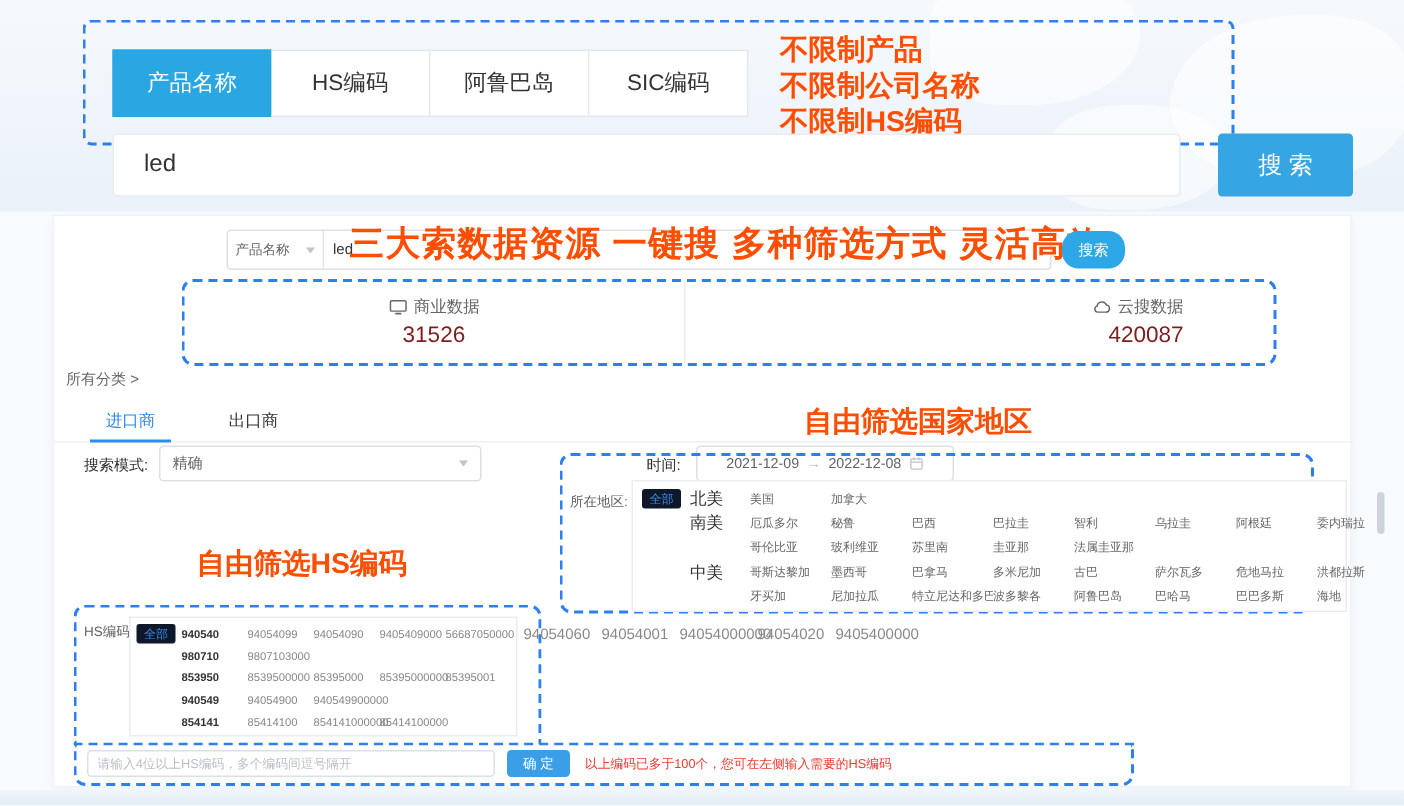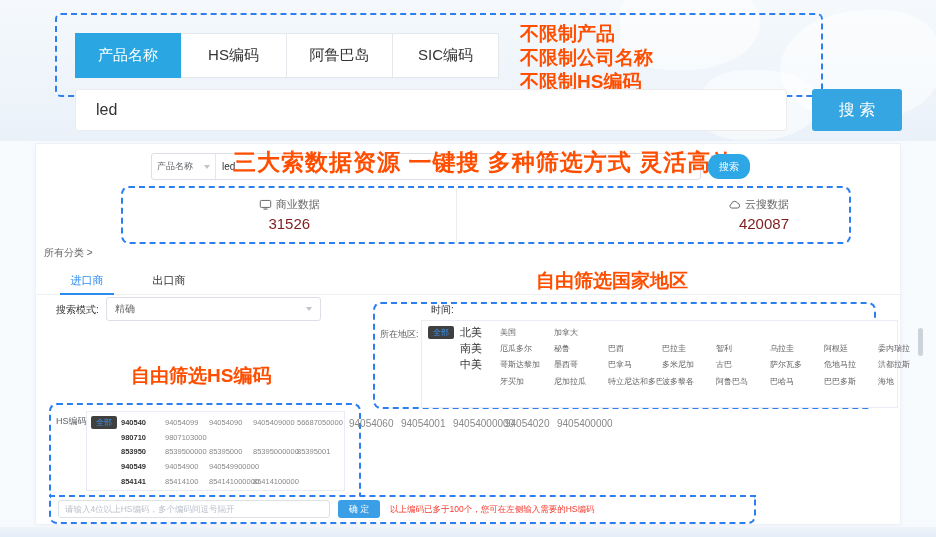--- a/index.html
+++ b/index.html
@@ -82,21 +82,21 @@
   #hs-note { position:absolute; left:95px; top:219px; font-size:19px; font-weight:bold; color:#ff4e00; }
 
   
   #regions-dashed { position:absolute; left:337px; top:158px; width:503px; height:107px;
                     border:2px dashed #2d7ff0; border-radius:8px; }
   #regions-label { position:absolute; left:344px; top:184px; font-size:9px; color:#606266; }
   #regions-panel { position:absolute; left:385px; top:176px; width:477px; height:88px;
                    border:1px solid #e9edf3; background:#fff; padding-top:3px; }
   .r-row { display:flex; align-items:center; height:16.4px; }
   .chip-slot { width:38px; display:flex; justify-content:center; flex:none; }
-  .chip { background:#404040; color:#3a8ee6; font-size:8px; padding:1px 5px; border-radius:2px; cursor:pointer; }
+  .chip { background:#0f172a; color:#3a8ee6; font-size:8px; padding:1px 5px; border-radius:2px; cursor:pointer; }
   .r-group { width:40px; flex:none; font-size:11px; font-weight:normal; color:#333; }
   .r-item { width:54px; flex:none; font-size:8px; color:#666; white-space:nowrap; overflow:hidden; cursor:pointer; }
 
   
   #page-scrollbar { position:absolute; left:918px; top:328px; width:5px; height:28px;
                     background:#ccd3da; border-radius:3px; }
 
   
   #hs-dashed { position:absolute; left:13px; top:259px; width:312px; height:93px;
                border:2px dashed #2d7ff0; border-radius:8px 8px 0 0; border-bottom:none; }
@@ -196,20 +196,31 @@
         <div class="tab2 active">进口商</div>
         <div class="tab2">出口商</div>
       </div>
 
     <span class="flt-label" style="left:20px;top:159px;">搜索模式:</span>
     <div id="mode-select">
       <span>精确</span>
       <i class="caret"></i>
     </div>
     <span class="flt-label" style="left:395px;top:159px;">时间:</span>
+    <div id="date-range">
+      <span>2021-12-09</span>
+      <span style="color:#c0c4cc;">→</span>
+      <span>2022-12-08</span>
+      <svg width="10" height="10" viewBox="0 0 16 16">
+        <rect x="2" y="3" width="12" height="11" rx="1.5" fill="none" stroke="#c0c4cc" stroke-width="1.4"></rect>
+        <line x1="2" y1="6.5" x2="14" y2="6.5" stroke="#c0c4cc" stroke-width="1.4"></line>
+        <line x1="5.5" y1="1.5" x2="5.5" y2="4.5" stroke="#c0c4cc" stroke-width="1.4"></line>
+        <line x1="10.5" y1="1.5" x2="10.5" y2="4.5" stroke="#c0c4cc" stroke-width="1.4"></line>
+      </svg>
+    </div>
 
     <div id="region-note">自由筛选国家地区</div>
     <div id="regions-dashed"></div>
     <span id="regions-label">所在地区:</span>
     <div id="regions-panel">
         <div class="r-row">
           <div class="chip-slot">
             <span class="chip">全部</span>
           </div>
           <span class="r-group">北美</span>
@@ -223,20 +234,29 @@
           <span class="r-item">秘鲁</span>
           <span class="r-item">巴西</span>
           <span class="r-item">巴拉圭</span>
           <span class="r-item">智利</span>
           <span class="r-item">乌拉圭</span>
           <span class="r-item">阿根廷</span>
           <span class="r-item">委内瑞拉</span>
         </div>
         <div class="r-row">
           <div class="chip-slot"></div>
+          <span class="r-group"></span>
+          <span class="r-item">哥伦比亚</span>
+          <span class="r-item">玻利维亚</span>
+          <span class="r-item">苏里南</span>
+          <span class="r-item">圭亚那</span>
+          <span class="r-item">法属圭亚那</span>
+        </div>
+        <div class="r-row">
+          <div class="chip-slot"></div>
           <span class="r-group">中美</span>
           <span class="r-item">哥斯达黎加</span>
           <span class="r-item">墨西哥</span>
           <span class="r-item">巴拿马</span>
           <span class="r-item">多米尼加</span>
           <span class="r-item">古巴</span>
           <span class="r-item">萨尔瓦多</span>
           <span class="r-item">危地马拉</span>
           <span class="r-item">洪都拉斯</span>
         </div>

